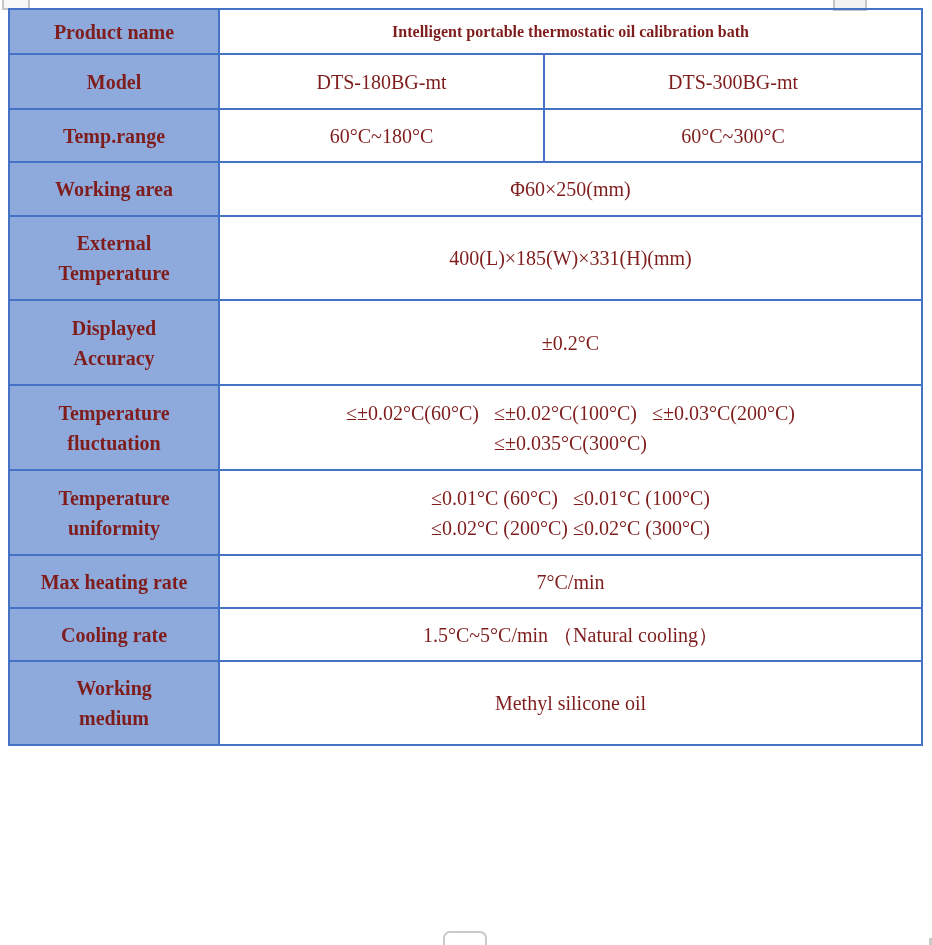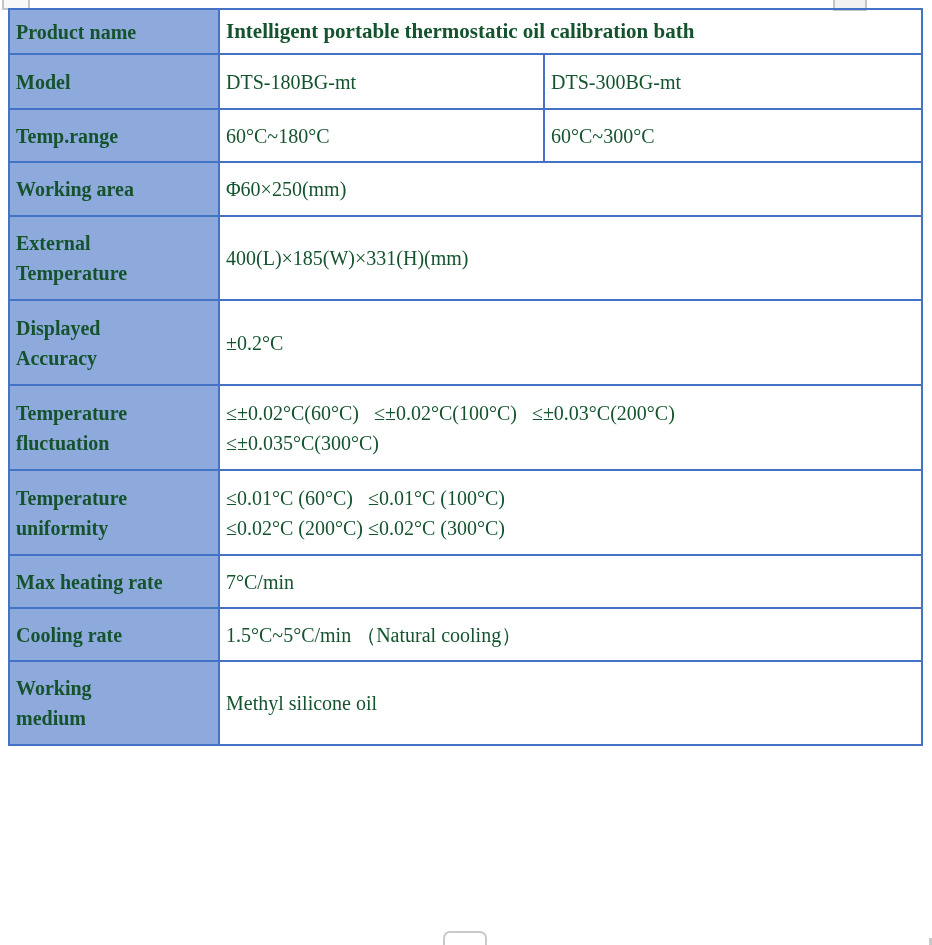--- a/index.html
+++ b/index.html
@@ -20,36 +20,36 @@
   table.spec-table {
     position: absolute;
     left: 8px;
     top: 8px;
     border-collapse: collapse;
     table-layout: fixed;
     width: 913px;
   }
   table.spec-table td {
     border: 2px solid #4472c4;
-    text-align: left;
+    text-align: center;
     vertical-align: middle;
     font-size: 20px;
-    color: #14532d;
+    color: #7f1d1d;
     line-height: 1.5;
     white-space: pre-wrap;
     padding: 2px 6px;
     overflow: hidden;
   }
   table.spec-table td.label-cell {
     background: #8eaadc;
     font-weight: bold;
   }
   table.spec-table td.header-value {
     font-weight: bold;
-    font-size: 21px;
+    font-size: 16px;
   }
   
   tr.h39  td { height: 39px; }
   tr.h49  td { height: 49px; }
   tr.h47  td { height: 47px; font-family: Liberation Serif, serif; }
   tr.h48  td { height: 48px; }
   tr.h78  td { height: 78px; }
   tr.h79  td { height: 79px; }
   
   .tab-top-left {

